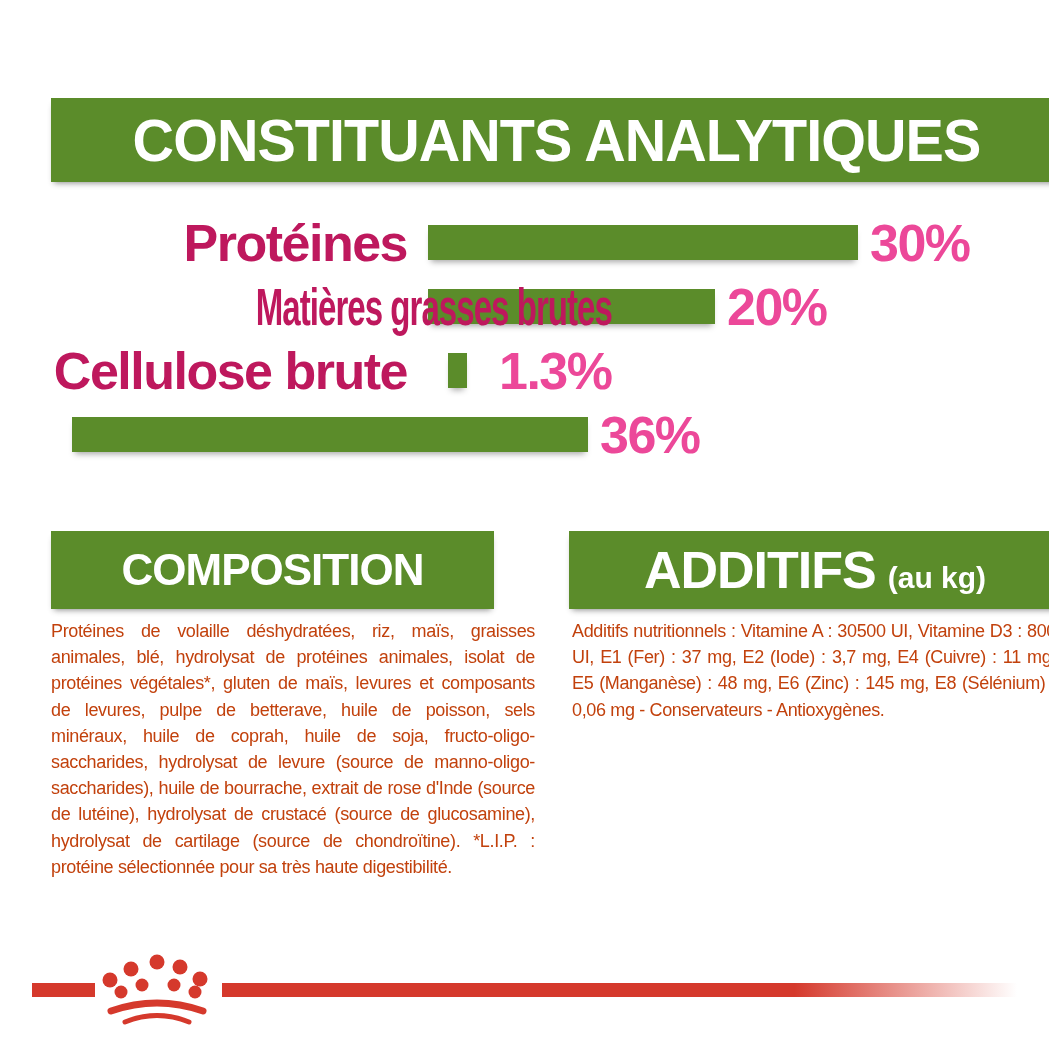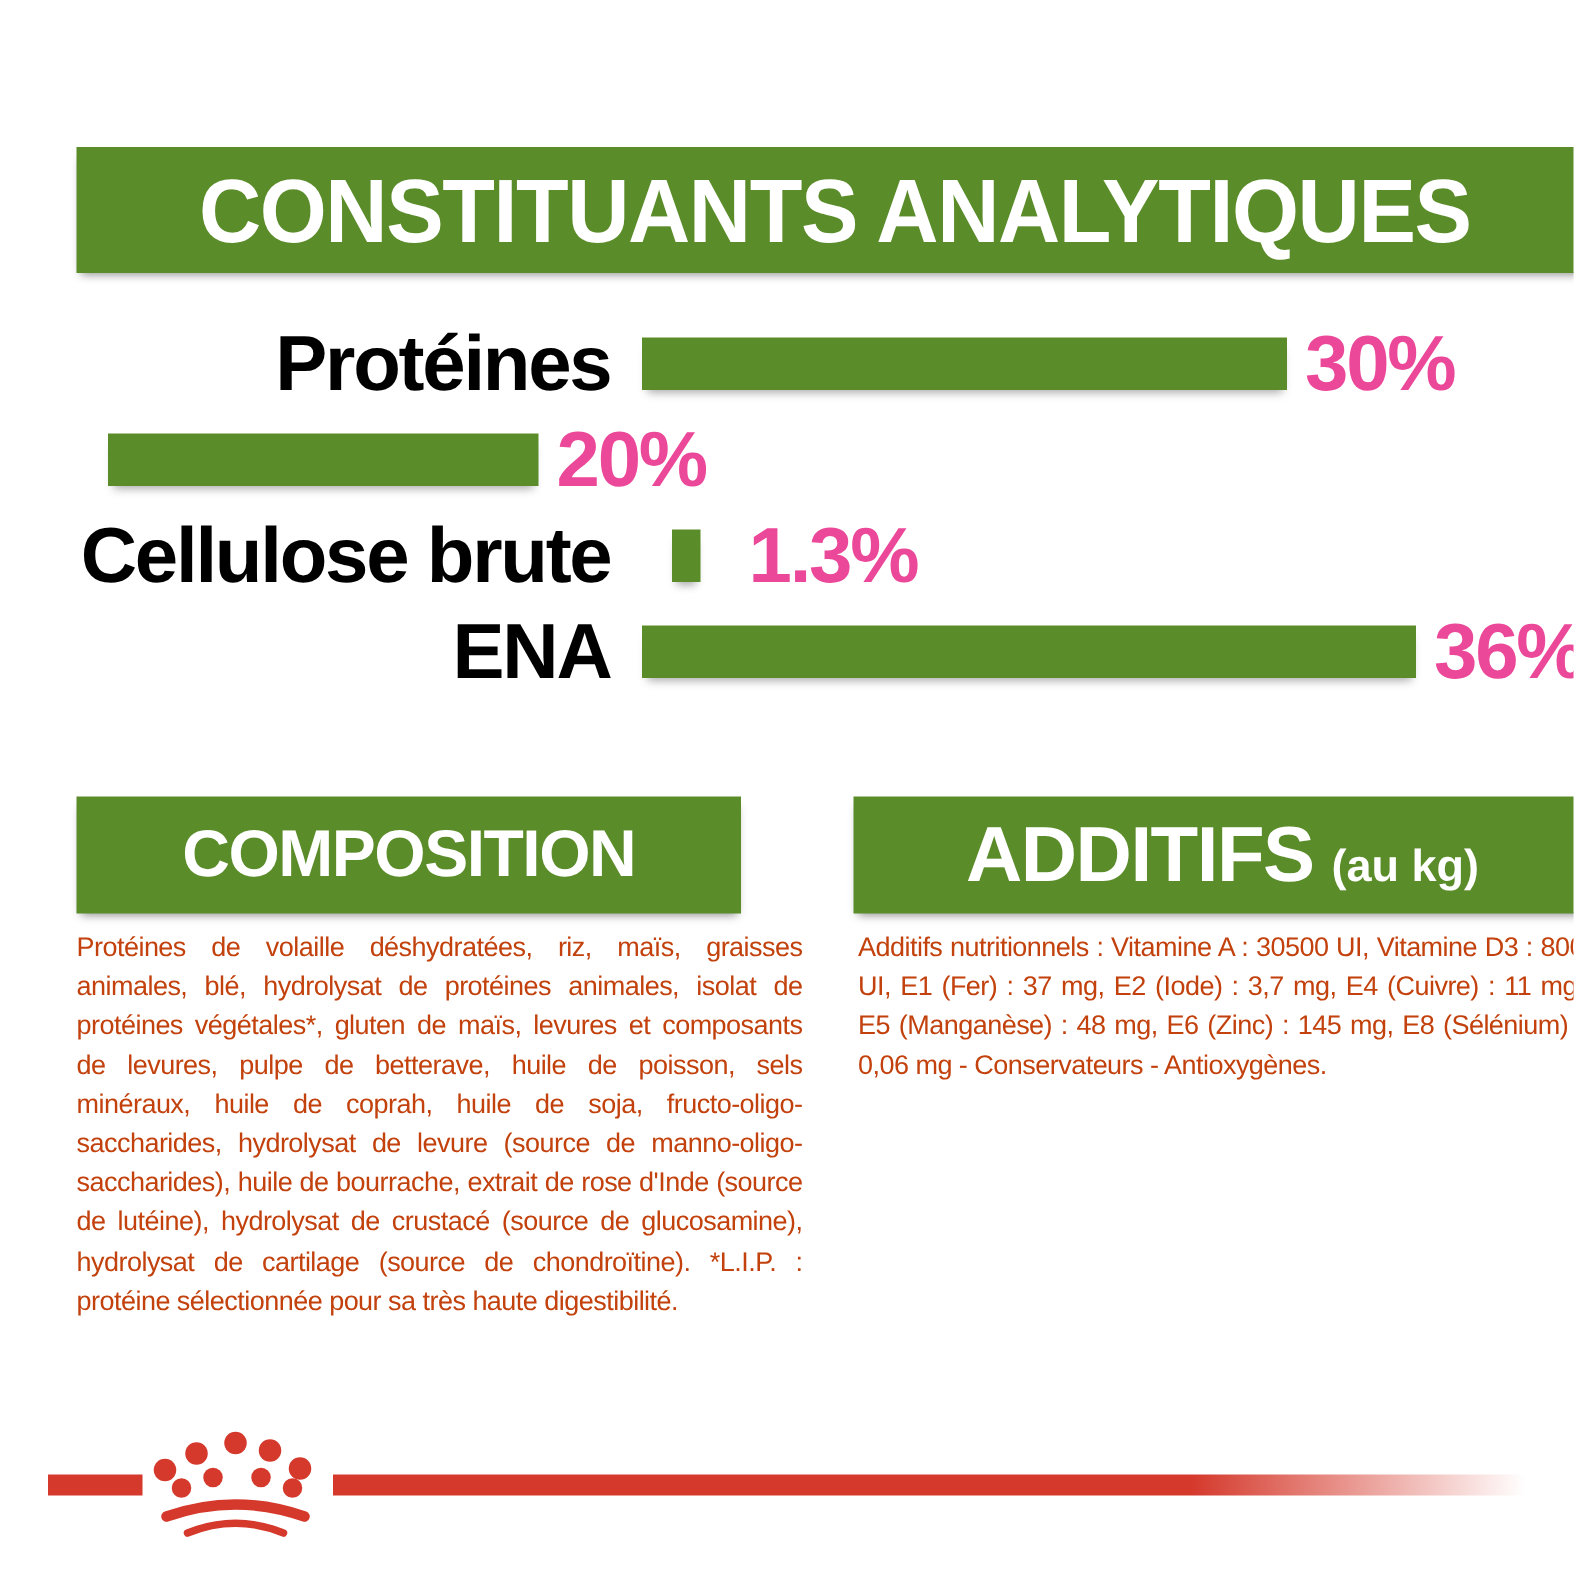--- a/index.html
+++ b/index.html
@@ -15,21 +15,21 @@
   #header-banner{left:19px;top:98px;width:1011px;height:84px;font-size:60px;}
   #composition-banner{left:19px;top:531px;width:443px;height:78px;font-size:44px;}
   #additifs-banner{left:537px;top:531px;width:492px;height:78px;font-size:52px;}
   .banner .fit{display:inline-block;white-space:nowrap;transform-origin:50% 50%;letter-spacing:-1px;}
   .banner-inner{display:inline-block;white-space:nowrap;letter-spacing:-1px;}
   .suffix{font-size:30px;margin-left:12px;letter-spacing:0;}
   
   .chart-row{position:absolute;left:19px;width:1011px;height:35px;display:flex;align-items:center;}
   .bar-label{
     width:356px;flex:0 0 356px;text-align:right;font-weight:bold;font-size:52px;
-    color:#000000;white-space:nowrap;letter-spacing:-1.5px;
+    color:#be185d;white-space:nowrap;letter-spacing:-1.5px;
   }
   .bar-label .fit{display:inline-block;transform-origin:100% 50%;}
   .bar{height:35px;margin-left:21px;box-shadow:0 5px 6px -3px rgba(0,0,0,.35);}
   .bar-value{margin-left:12px;font-weight:bold;font-size:52px;color:#ec4899;letter-spacing:-1.5px;white-space:nowrap;}
   
   .body-text{
     position:absolute;top:618px;width:484px;font-size:18px;line-height:26.2px;
     letter-spacing:-0.35px;text-align:justify;color:#c2410c;
   }
   #composition-body{left:19px;}
@@ -52,30 +52,30 @@
     <span class="fit" style="transform: scaleX(0.958);">CONSTITUANTS ANALYTIQUES</span>
   </div>
 
   <div id="chart-rows">
       <div class="chart-row" style="top: 225px;">
         <div class="bar-label"><span class="fit">Protéines</span></div>
         <div class="bar" style="width: 430px; background: rgb(91, 140, 42);"></div>
         <div class="bar-value">30%</div>
       </div>
       <div class="chart-row" style="top: 289px;">
+        <div class="bar-label"><span class="fit" style="transform: scaleX(0.635);">Matières grasses brutes</span></div>
         <div class="bar" style="width: 287px; background: rgb(91, 140, 42);"></div>
         <div class="bar-value">20%</div>
       </div>
       <div class="chart-row" style="top: 353px; gap: 20px;">
         <div class="bar-label"><span class="fit">Cellulose brute</span></div>
         <div class="bar" style="width: 19px; background: rgb(91, 140, 42);"></div>
         <div class="bar-value">1.3%</div>
       </div>
       <div class="chart-row" style="top: 417px;">
-        <div class="bar-label"><span class="fit">ENA</span></div>
         <div class="bar" style="width: 516px; background: rgb(91, 140, 42);"></div>
         <div class="bar-value">36%</div>
       </div>
     </div>
 
   <div class="banner" id="composition-banner">
     <span class="fit">COMPOSITION</span>
   </div>
 
   <div class="banner" id="additifs-banner">

